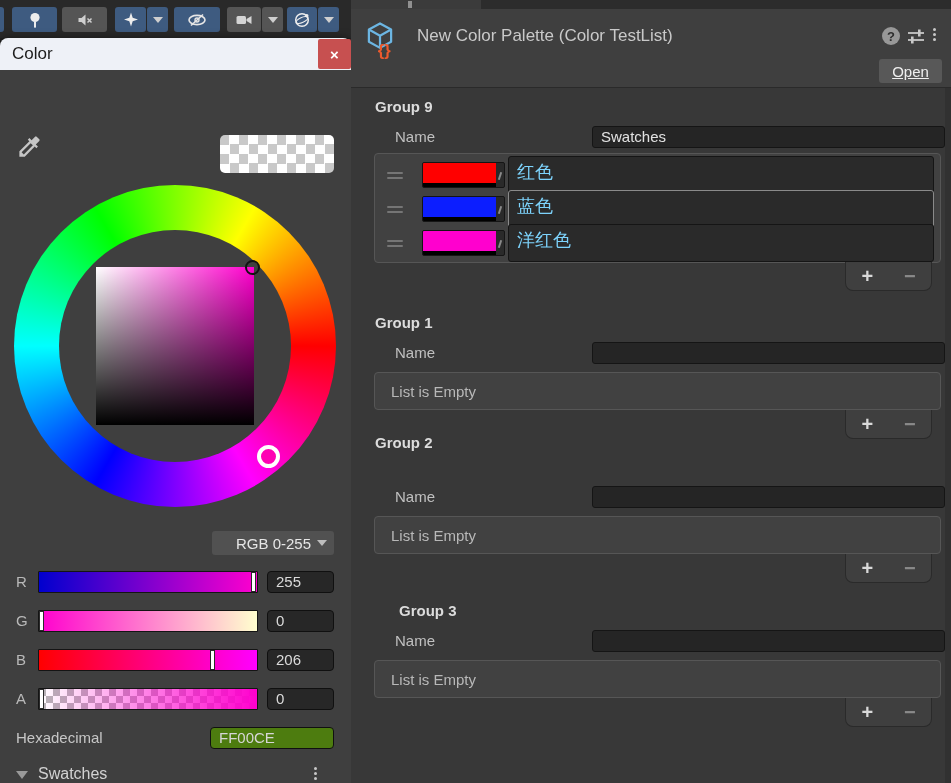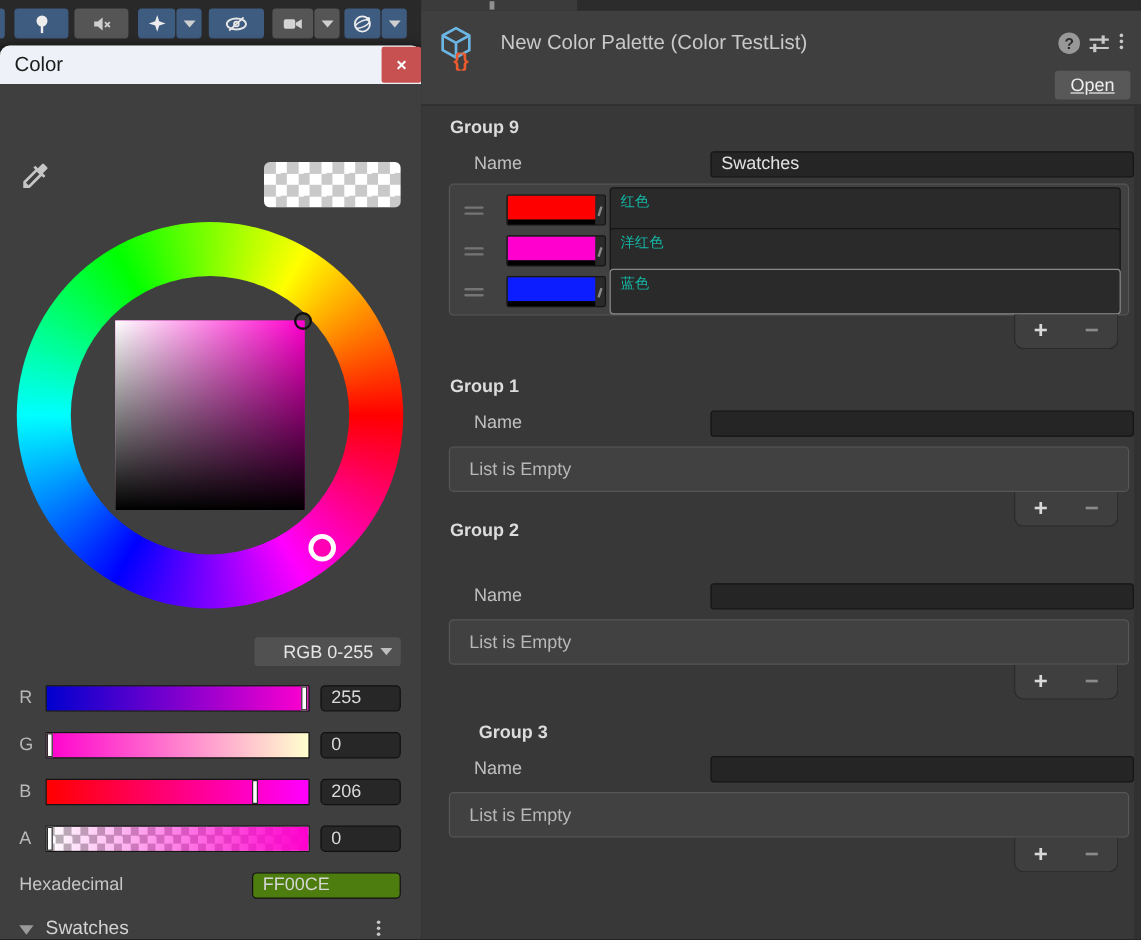--- a/index.html
+++ b/index.html
@@ -84,21 +84,21 @@
   .list-box { position:absolute; left:23px; width:567px; background:#414141; border:1px solid #565656; border-radius:4px; }
   .g0-list { top:153px; height:110px; padding:5px 6px 5px 8px; display:flex; flex-direction:column; gap:2px; }
   .item-row { position:relative; height:32px; display:flex; align-items:center; }
   .drag-handle { width:16px; display:flex; flex-direction:column; gap:3px; margin-left:4px; }
   .drag-handle i { height:2px; background:#757575; border-radius:1px; }
   .color-field { margin-left:19px; width:83px; height:26px; background:#2a2a2a; border:1px solid #151515; border-radius:2px; position:relative; overflow:hidden; }
   .cf-swatch { position:absolute; left:0; top:0; width:73px; height:20px; }
   .cf-alpha { position:absolute; left:0; top:20px; width:73px; height:5px; background:#000; }
   .cf-tick { position:absolute; right:3px; top:9px; width:2px; height:8px; background:#8a8a8a; transform:rotate(18deg); }
   .item-text { flex:1; margin-left:3px; height:38px; background:#2a2a2a; border:1px solid #151515; border-radius:3px;
-               color:#14b8a6; font-size:12px; padding:3px 0 0 8px; }
+               color:#7dd3fc; font-size:18px; padding:3px 0 0 8px; }
   .item-row.selected .item-text { border:1px solid #8a8a8a; }
 
   .empty-box { height:38px; display:flex; align-items:center; }
   .empty-label { margin-left:16px; font-size:15px; color:#b8b8b8; }
 
   .list-footer { position:absolute; left:494px; width:87px; height:29px; background:#3f3f3f; border:1px solid #2a2a2a; border-top:none;
                  border-radius:0 0 8px 8px; display:flex; align-items:center; justify-content:space-around; }
   .btn-add { color:#d9d9d9; font-size:20px; font-weight:bold; line-height:20px; }
   .btn-remove { color:#8a8a8a; font-size:20px; font-weight:bold; line-height:20px; }
 
@@ -289,44 +289,44 @@
             <i></i>
             <i></i>
           </span>
         <span class="color-field">
           <span class="cf-swatch" style="background: rgb(255, 0, 0);"></span>
           <span class="cf-alpha"></span>
           <span class="cf-tick"></span>
         </span>
         <span class="item-text">红色</span>
       </div>
+      <div class="item-row selected">
+        <span class="drag-handle">
+            <i></i>
+            <i></i>
+          </span>
+        <span class="color-field">
+          <span class="cf-swatch" style="background: rgb(12, 30, 255);"></span>
+          <span class="cf-alpha"></span>
+          <span class="cf-tick"></span>
+        </span>
+        <span class="item-text">蓝色</span>
+      </div>
       <div class="item-row">
         <span class="drag-handle">
             <i></i>
             <i></i>
           </span>
         <span class="color-field">
           <span class="cf-swatch" style="background: rgb(255, 0, 206);"></span>
           <span class="cf-alpha"></span>
           <span class="cf-tick"></span>
         </span>
         <span class="item-text">洋红色</span>
       </div>
-      <div class="item-row selected">
-        <span class="drag-handle">
-            <i></i>
-            <i></i>
-          </span>
-        <span class="color-field">
-          <span class="cf-swatch" style="background: rgb(12, 30, 255);"></span>
-          <span class="cf-alpha"></span>
-          <span class="cf-tick"></span>
-        </span>
-        <span class="item-text">蓝色</span>
-      </div>
     </div>
     <div class="list-footer" style="top:262px;">
       <span class="btn-add">+</span>
       <span class="btn-remove">−</span>
     </div>
 
     <span class="group-label" style="top:314px;">Group 1</span>
     <span class="name-label" style="top:344px;">Name</span>
     <div class="name-field" style="top:342px;"></div>
     <div class="list-box empty-box" style="top:372px;">

